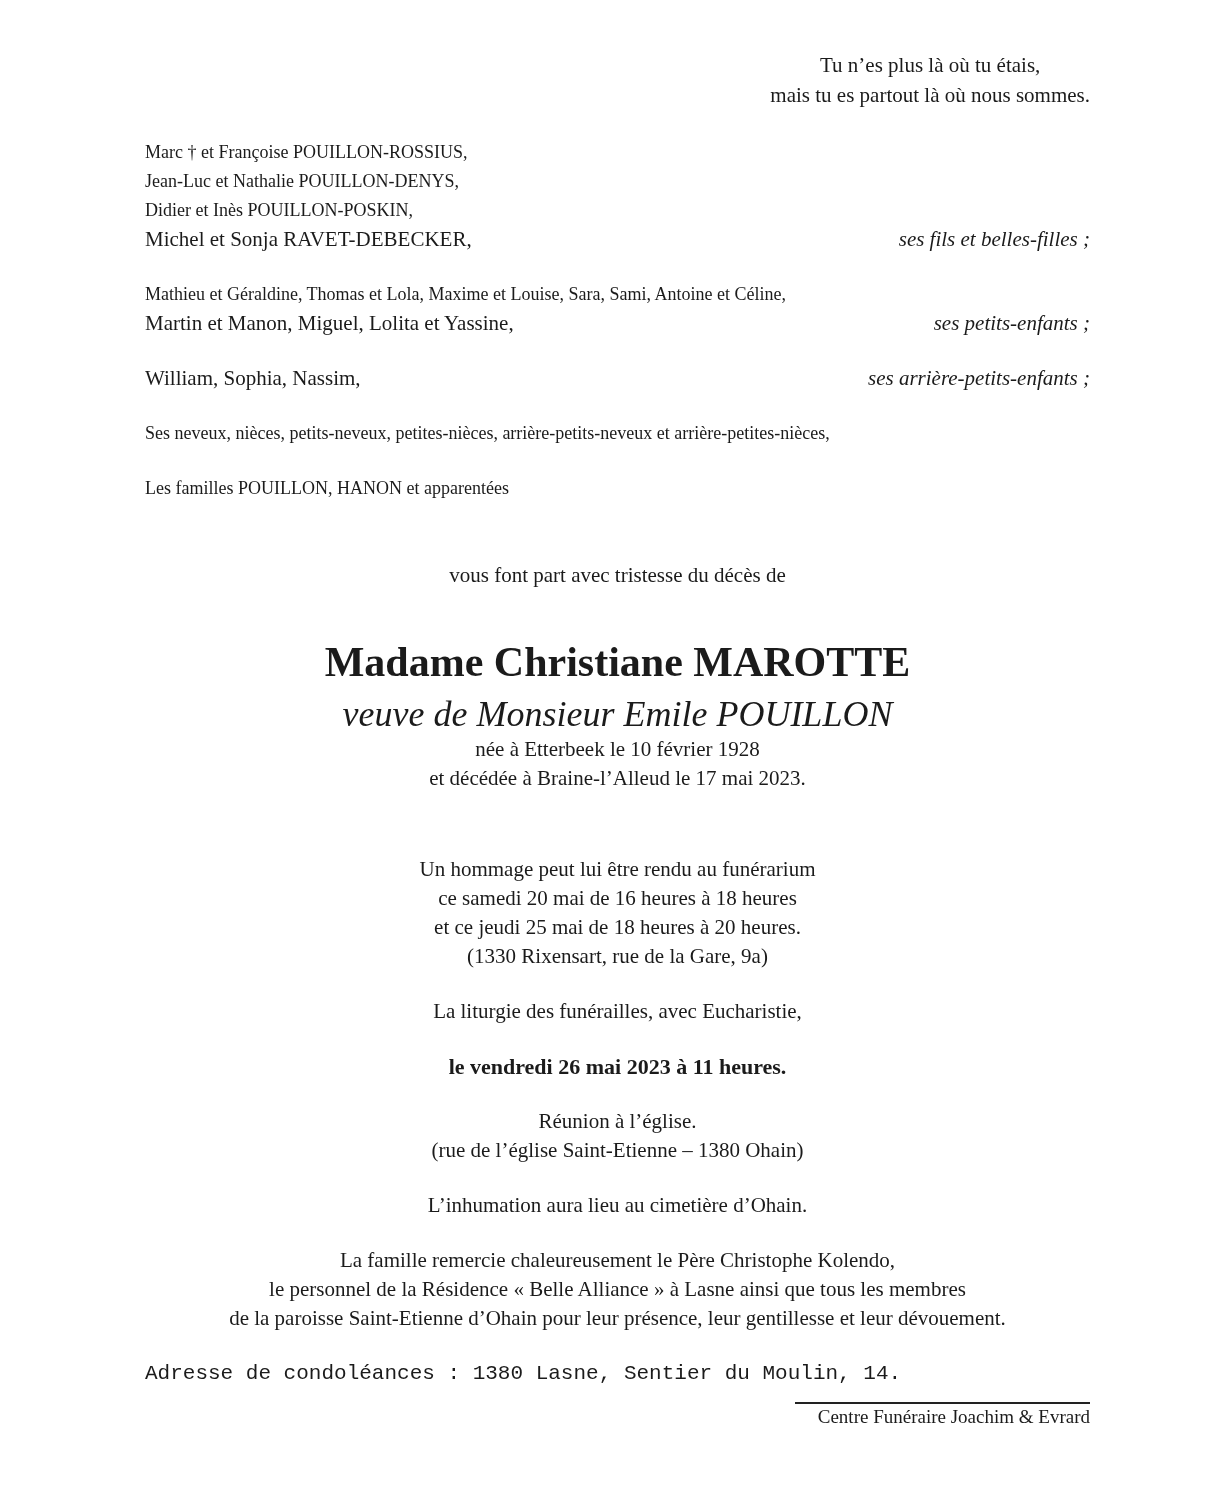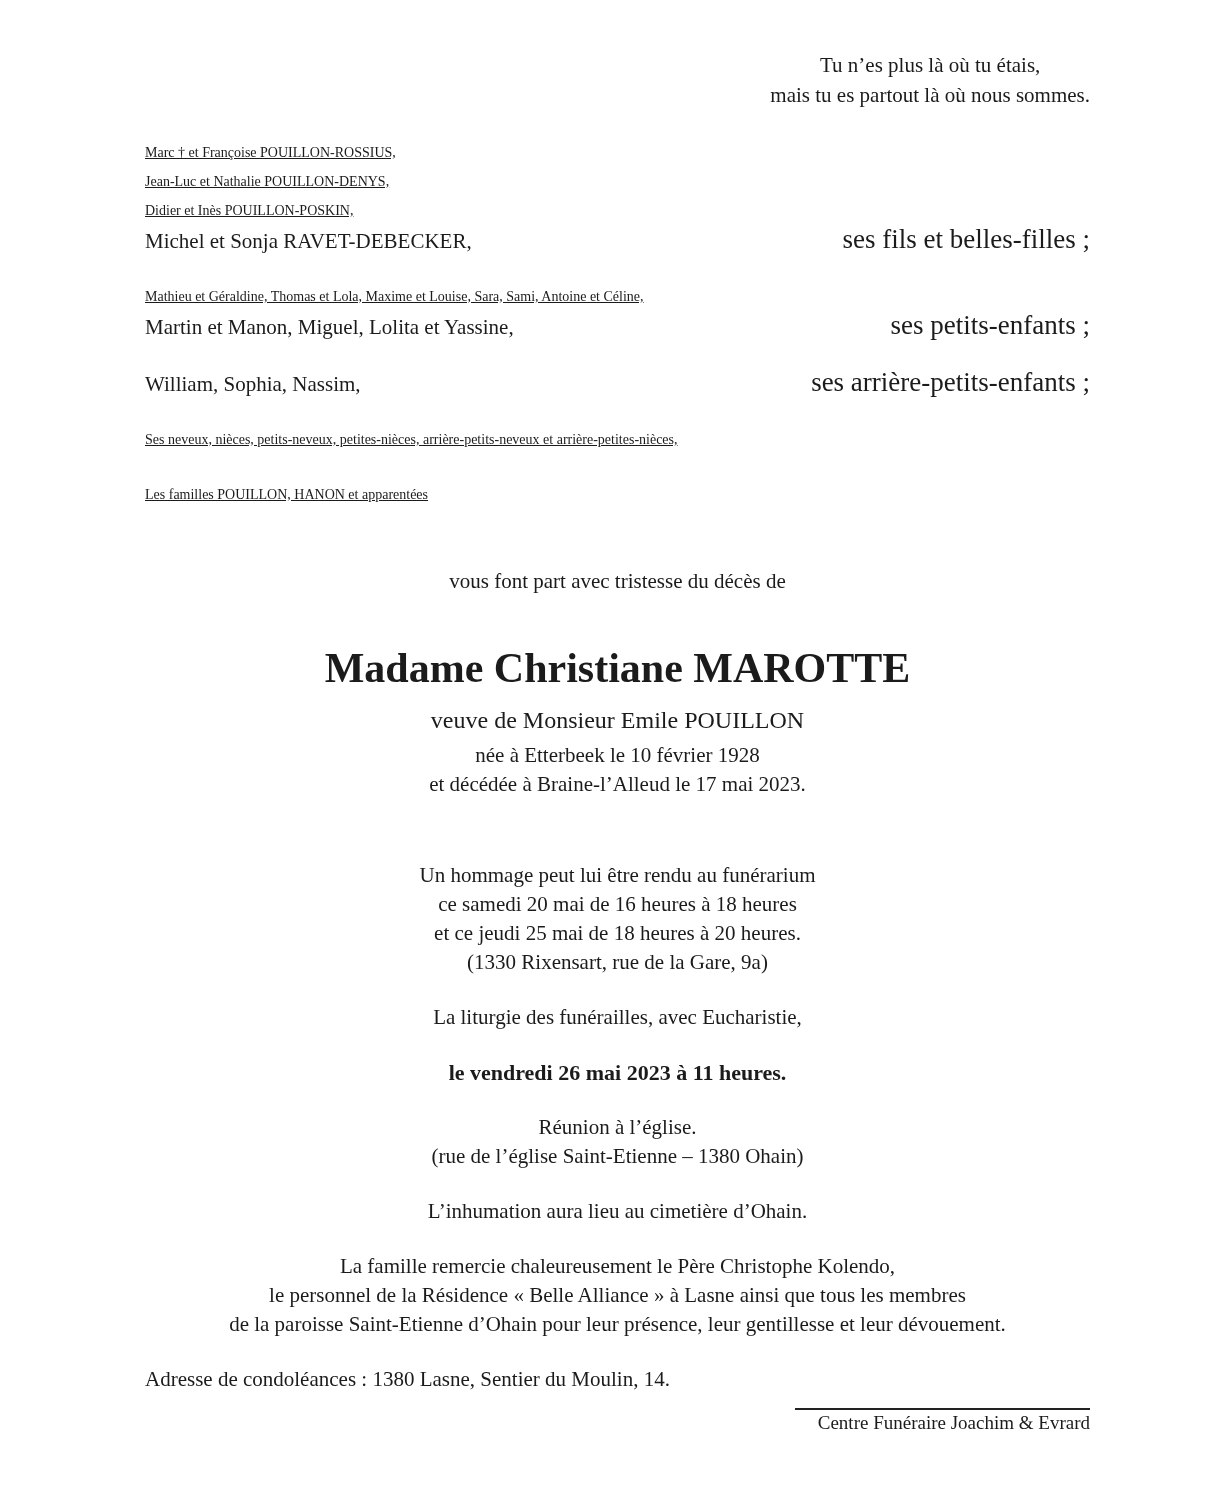--- a/index.html
+++ b/index.html
@@ -16,66 +16,68 @@
   .quote {
     margin: 50px 124px 0 auto;
     width: fit-content;
     text-align: center;
     font-size: 21px;
     line-height: 30px;
   }
 
   .family { margin: 28px 124px 0 145px; }
   .fblock { margin-bottom: 26px; }
-  .fline { font-size: 14px; line-height: 29px; text-align: left; text-decoration: underline; }
+  .fline { font-size: 18px; line-height: 29px; text-align: left; }
   .frow {
     display: flex;
     justify-content: space-between;
     align-items: baseline;
     font-size: 21px;
     line-height: 29px;
   }
-  .relation { font-size: 27px; text-align: center; }
+  .relation { font-style: italic; font-size: 21px; text-align: center; }
 
   .centerblock {
     margin-left: 145px;
     margin-right: 124px;
     text-align: center;
     font-size: 21px;
     line-height: 29px;
   }
   .announcement { margin-top: 58px; }
 
   .name {
     margin: 45px 124px 0 145px;
     text-align: center;
     font-size: 42px;
     font-weight: bold;
     line-height: 54px;
   }
   .subtitle {
     margin: 6px 124px 0 145px;
     text-align: center;
-    font-size: 24px;
+    font-size: 36px;
     line-height: 38px;
+    font-style: italic;
   }
   .vitals { margin-top: 2px; }
 
   .homage   { margin-top: 62px; }
   .liturgy  { margin-top: 26px; }
   .bolddate { margin-top: 26px; font-weight: bold; font-size: 22px; text-align: center; }
   .meeting  { margin-top: 26px; }
   .burial   { margin-top: 26px; }
   .thanks   { margin-top: 26px; }
 
   .address {
     margin: 26px 124px 0 145px;
     text-align: left;
     font-size: 21px;
     line-height: 29px;
+    font-family: Liberation Mono, monospace;
   }
 
   .signature {
     margin: 14px 124px 0 auto;
     width: fit-content;
     text-align: right;
   }
   .sig-rule {
     width: 295px;
     border-top: 2px solid #222;

